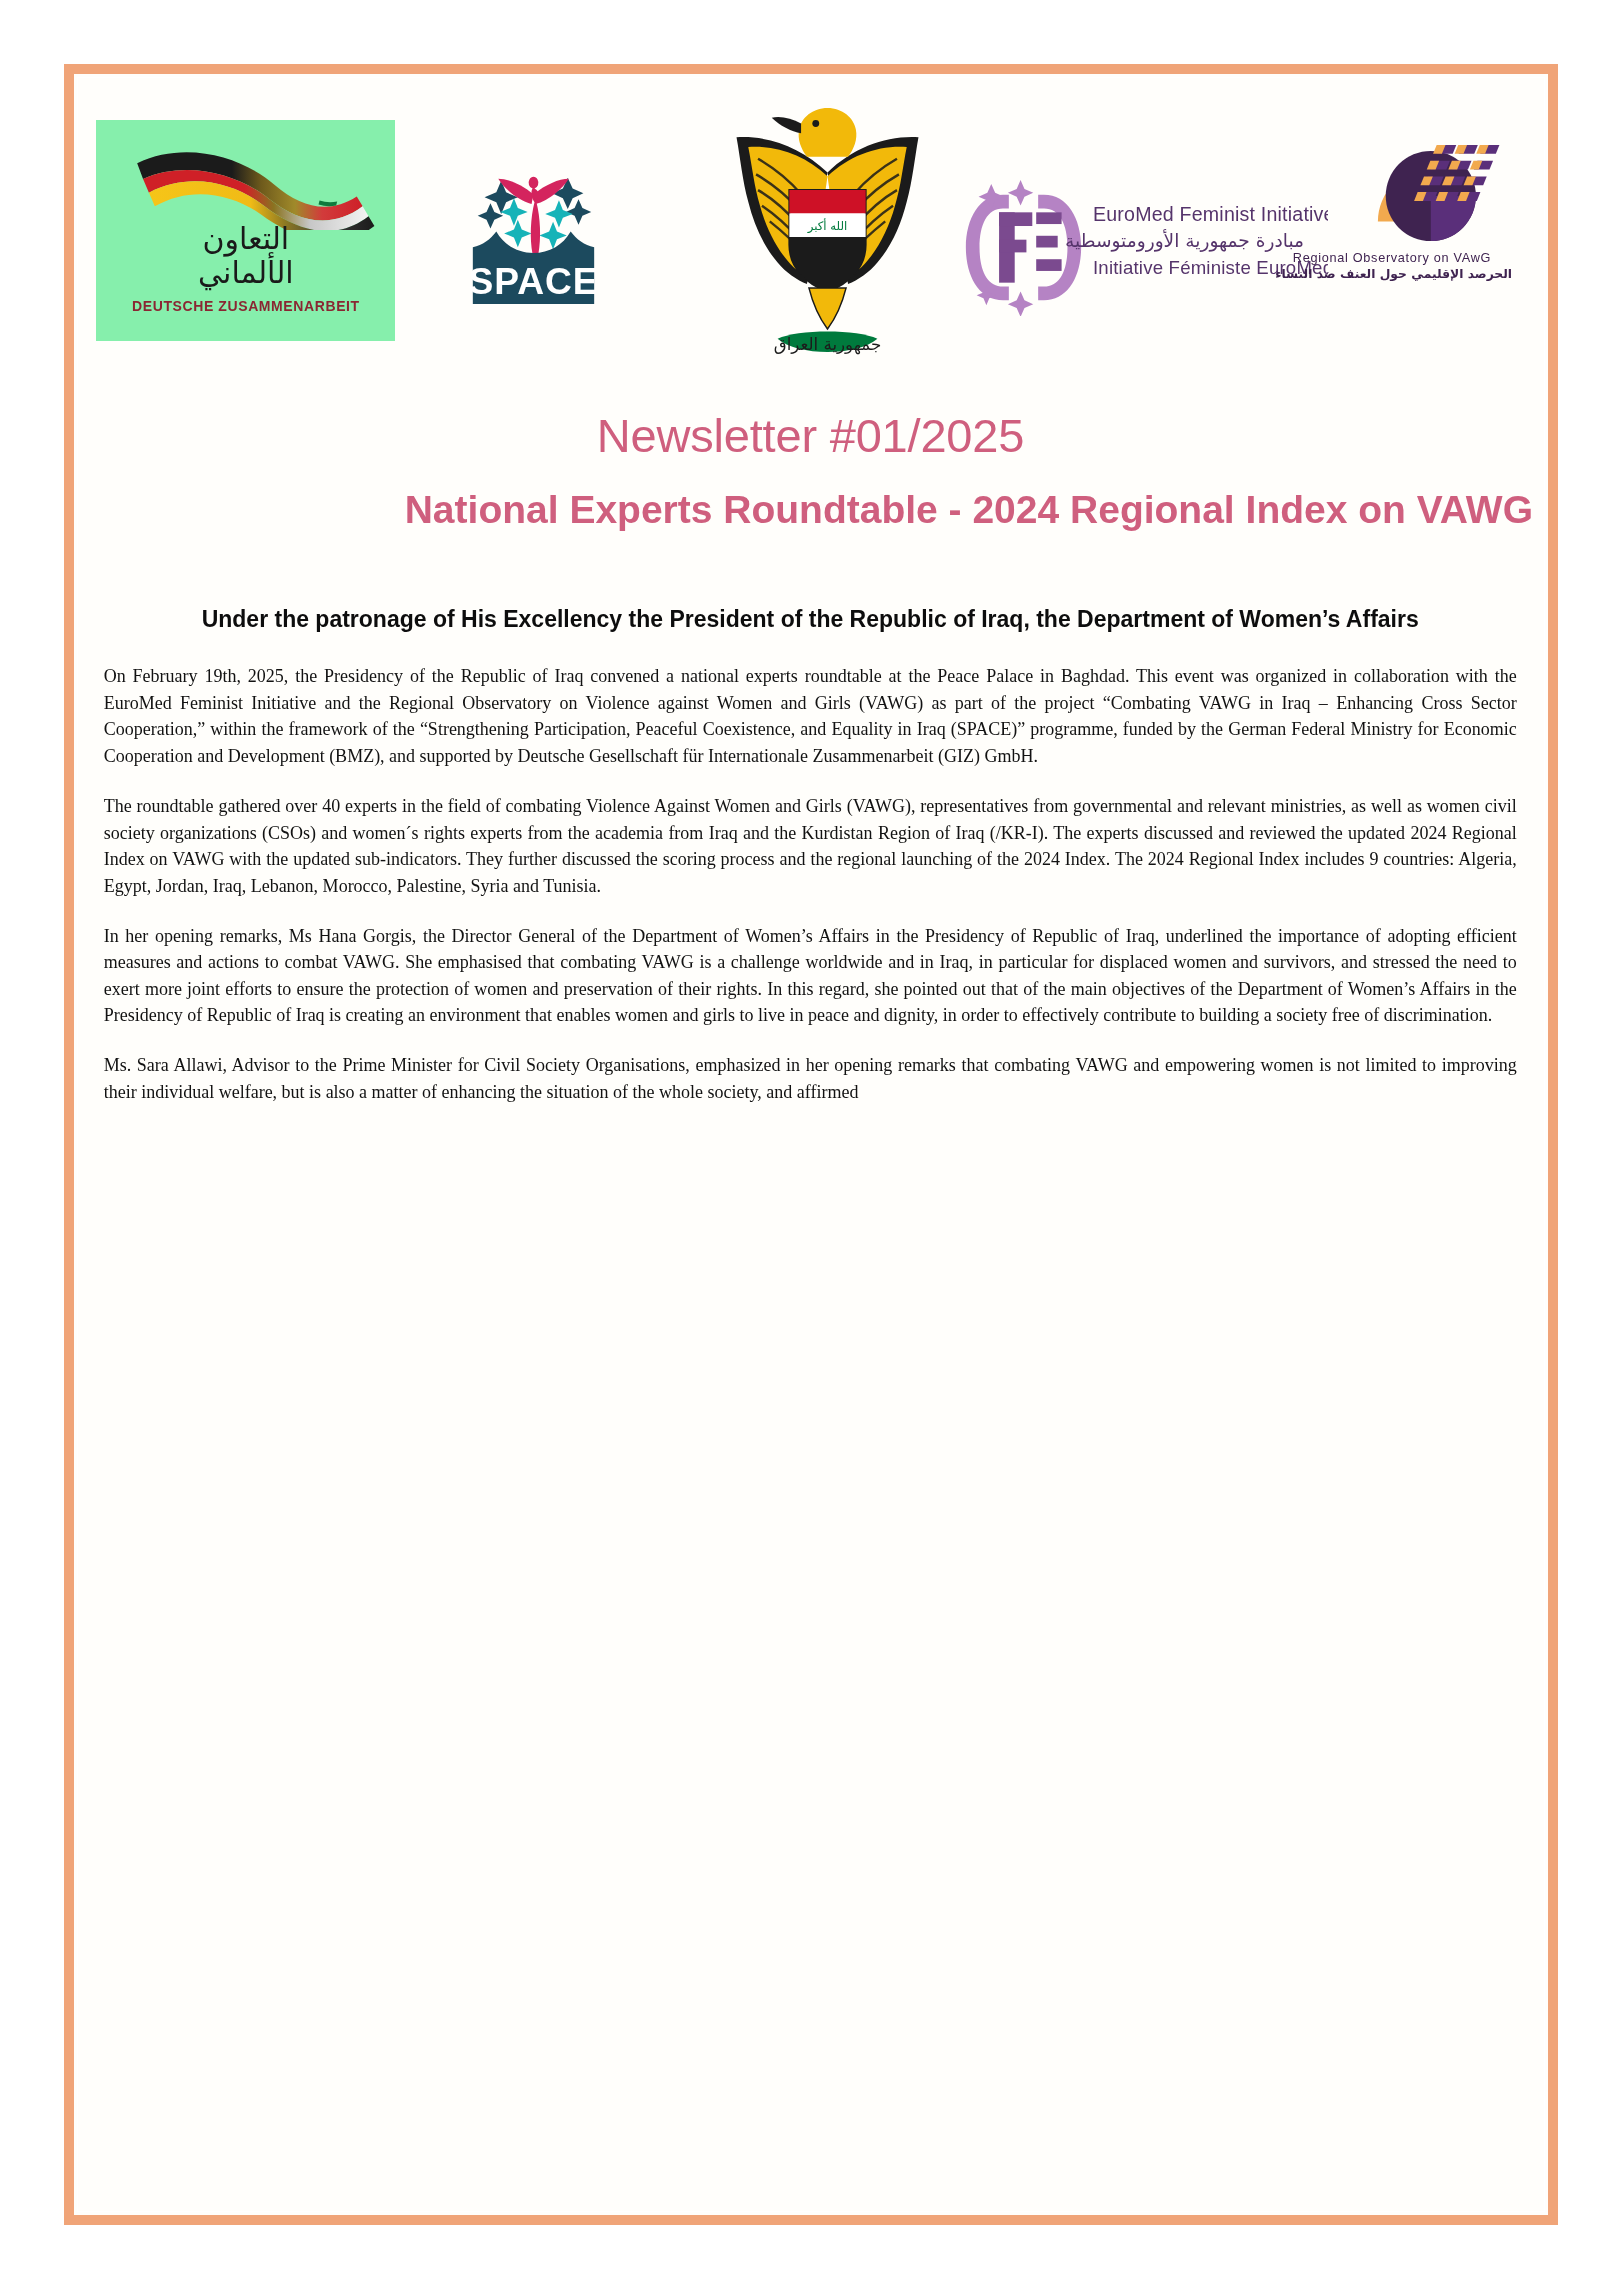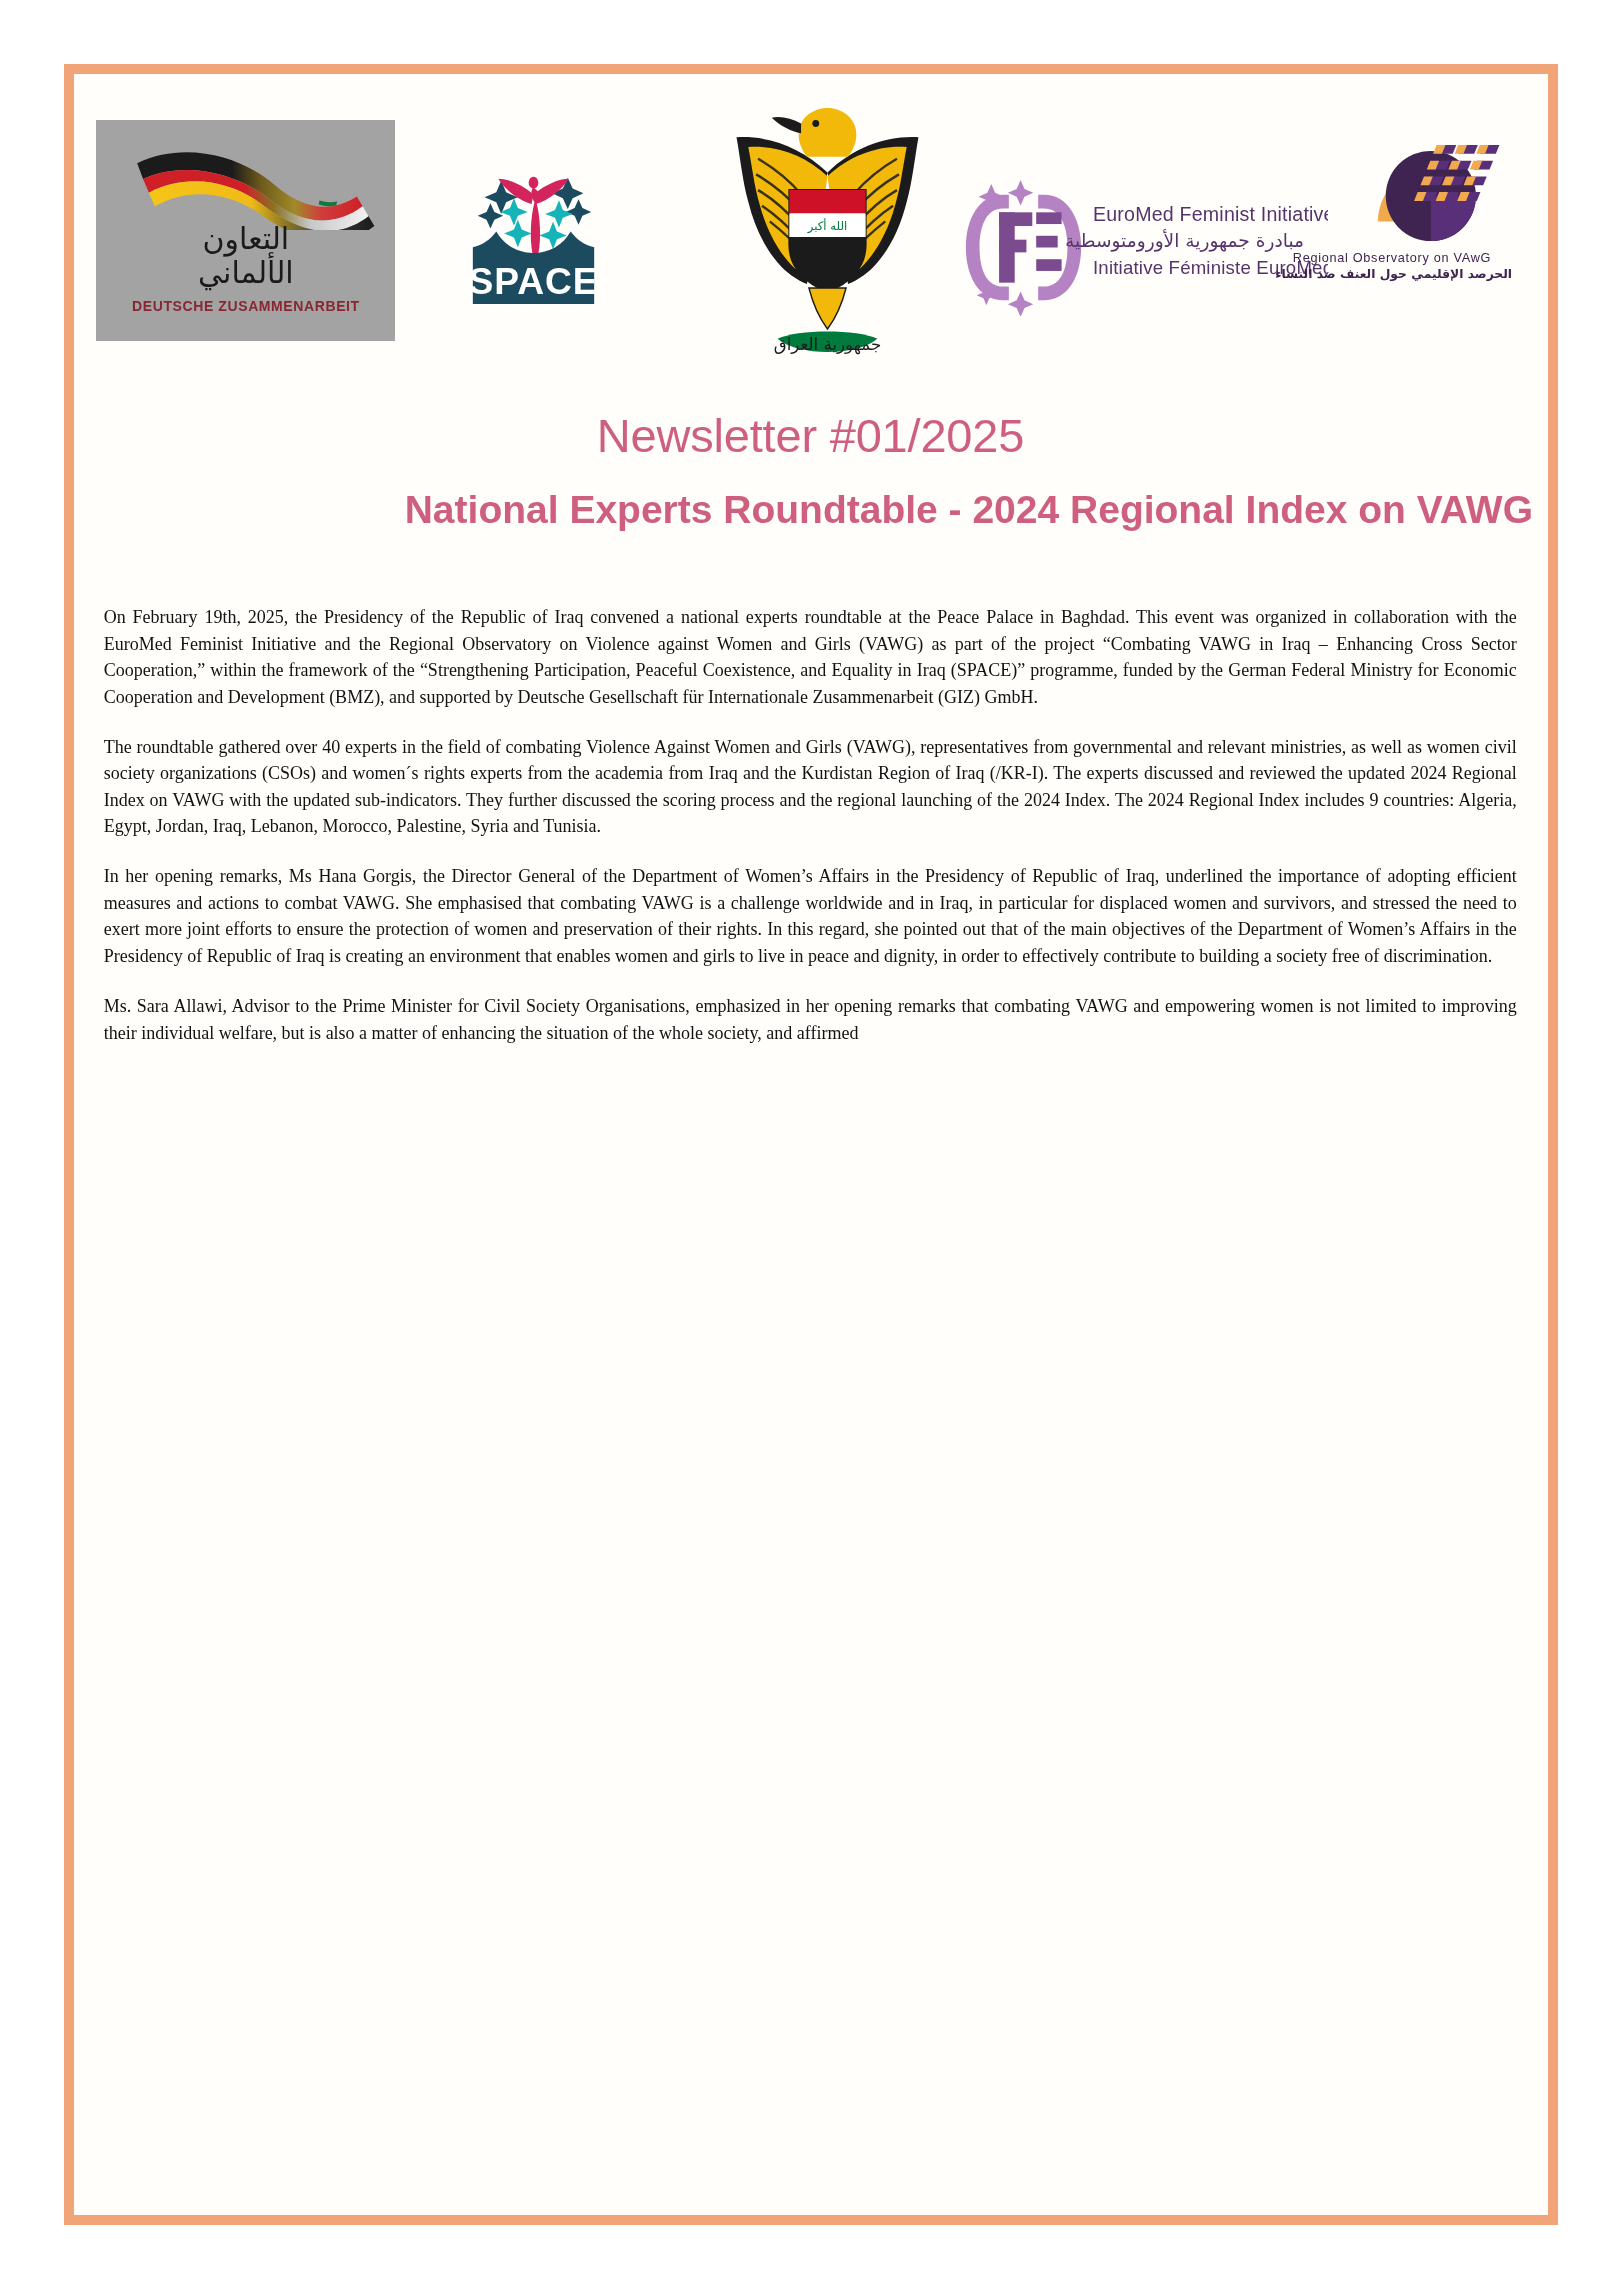--- a/index.html
+++ b/index.html
@@ -59,21 +59,21 @@
   .logo {
     position: absolute;
   }
 
   
   .logo-giz {
     left: 7.8px;
     top: 34px;
     width: 299px;
     height: 221px;
-    background: #a3a3a3;
+    background: #86efac;
     overflow: hidden;
   }
   .giz-svg { position: absolute; left: 0; top: 0; }
   .giz-ar1 {
     position: absolute;
     left: 17.6px; top: 102px;
     width: 265px;
     text-align: center;
     font-family: "DejaVu Sans", sans-serif;
     font-size: 30px;
@@ -405,20 +405,21 @@
         </div>
       </div>
     </div>
 
     <div class="title-block">
       <h1 class="doc-title">Newsletter #01/2025</h1>
       <h2 class="doc-subtitle">National Experts Roundtable - 2024 Regional Index on VAWG</h2>
     </div>
 
     <div class="body-block">
+      <div class="lede">Under the patronage of His Excellency the President of the Republic of Iraq, the Department of Women’s Affairs</div>
       <p class="para">On February 19th, 2025, the Presidency of the Republic of Iraq convened a national experts roundtable at the Peace Palace in Baghdad. This event was organized in collaboration with the EuroMed Feminist Initiative and the Regional Observatory on Violence against Women and Girls (VAWG) as part of the project “Combating VAWG in Iraq – Enhancing Cross Sector Cooperation,” within the framework of the “Strengthening Participation, Peaceful Coexistence, and Equality in Iraq (SPACE)” programme, funded by the German Federal Ministry for Economic Cooperation and Development (BMZ), and supported by Deutsche Gesellschaft für Internationale Zusammenarbeit (GIZ) GmbH.</p>
       <p class="para">The roundtable gathered over 40 experts in the field of combating Violence Against Women and Girls (VAWG), representatives from governmental and relevant ministries, as well as women civil society organizations (CSOs) and women´s rights experts from the academia from Iraq and the Kurdistan Region of Iraq (/KR-I). The experts discussed and reviewed the updated 2024 Regional Index on VAWG with the updated sub-indicators. They further discussed the scoring process and the regional launching of the 2024 Index. The 2024 Regional Index includes 9 countries: Algeria, Egypt, Jordan, Iraq, Lebanon, Morocco, Palestine, Syria and Tunisia.</p>
       <p class="para">In her opening remarks, Ms Hana Gorgis, the Director General of the Department of Women’s Affairs in the Presidency of Republic of Iraq, underlined the importance of adopting efficient measures and actions to combat VAWG. She emphasised that combating VAWG is a challenge worldwide and in Iraq, in particular for displaced women and survivors, and stressed the need to exert more joint efforts to ensure the protection of women and preservation of their rights. In this regard, she pointed out that of the main objectives of the Department of Women’s Affairs in the Presidency of Republic of Iraq is creating an environment that enables women and girls to live in peace and dignity, in order to effectively contribute to building a society free of discrimination.</p>
       <p class="para">Ms. Sara Allawi, Advisor to the Prime Minister for Civil Society Organisations, emphasized in her opening remarks that combating VAWG and empowering women is not limited to improving their individual welfare, but is also a matter of enhancing the situation of the whole society, and affirmed</p>
     </div>
 
   </div>
 </div>
 
 

